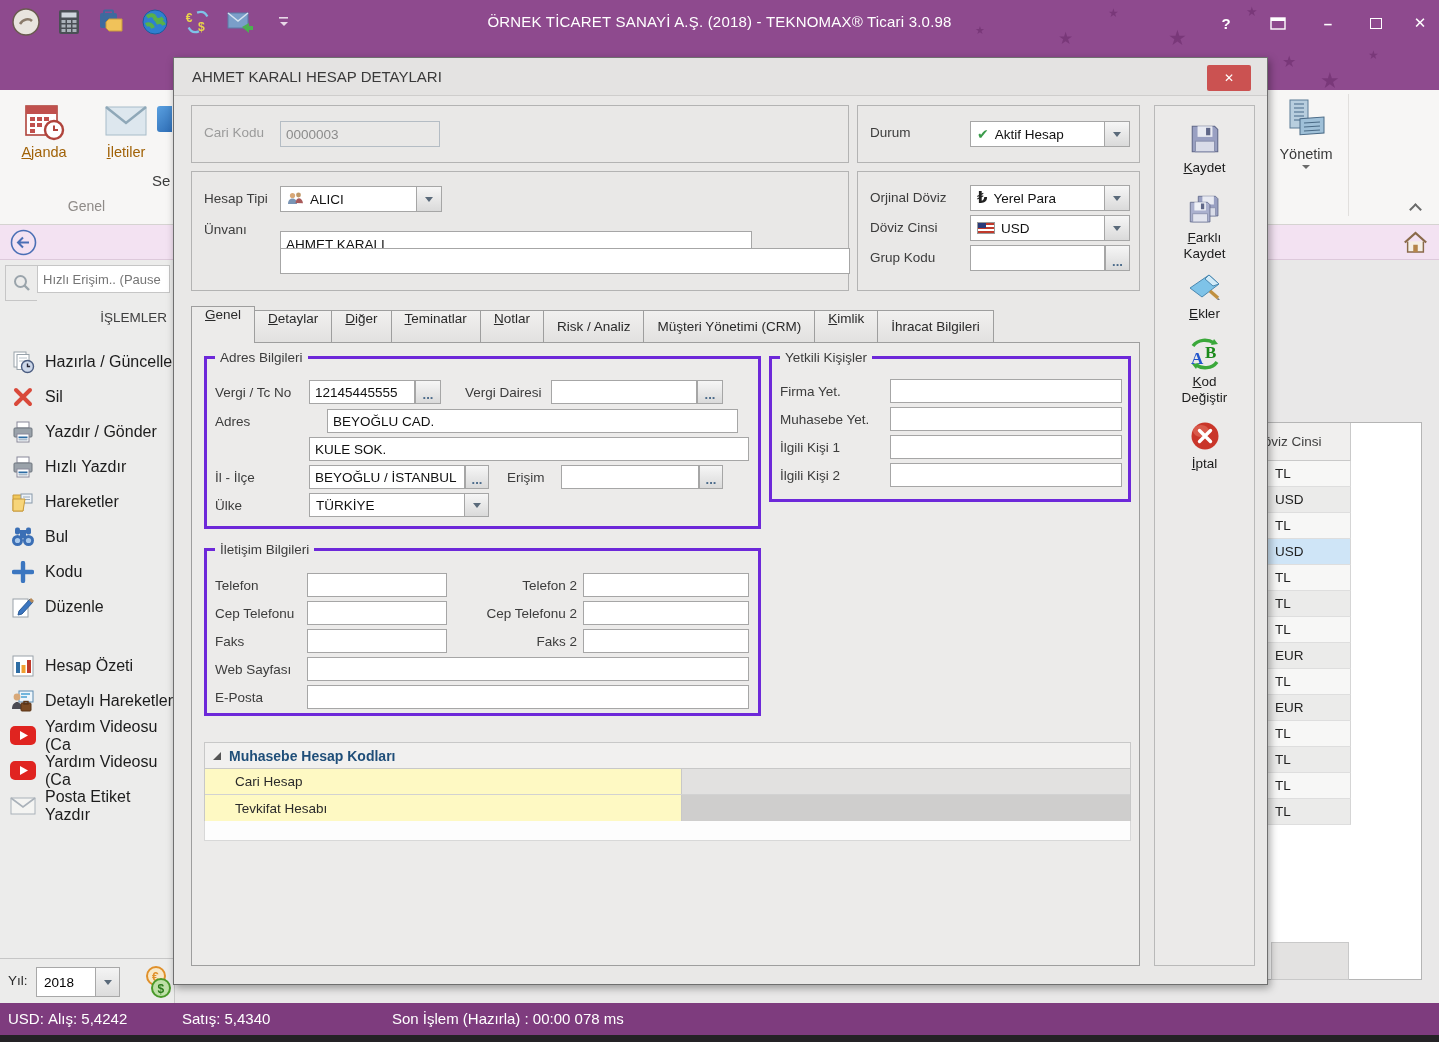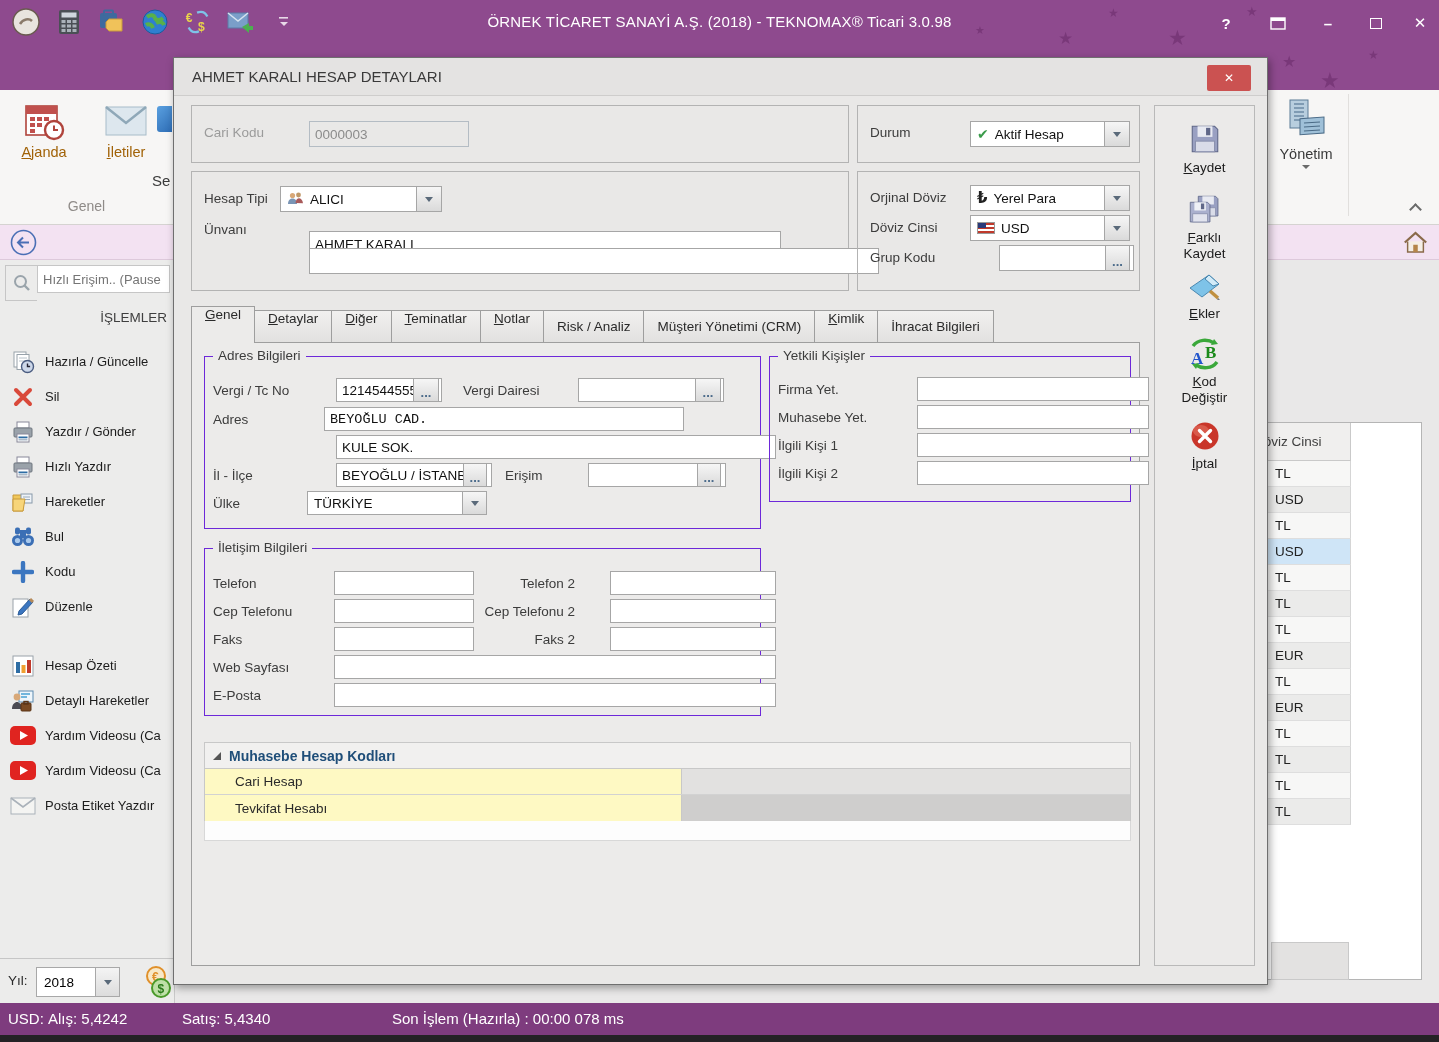--- a/index.html
+++ b/index.html
@@ -37,21 +37,21 @@
 
   
   .crumb { left:0; top:225px; width:1439px; height:35px; background:#f3e2f2; border-bottom:1px solid #ddc9db; }
 
   
   .sidebar { left:0; top:260px; width:175px; height:698px; background:#ececeb; border-right:1px solid #c9c9c9; }
   .search-row { position:absolute; left:5px; top:5px; width:165px; height:36px; display:flex; }
   .search-ic { width:32px; height:36px; background:#ececeb; border:1px solid #c6c6c6; border-right:none; display:flex; align-items:center; justify-content:center; }
   .search-in { flex:1; height:28px; border:1px solid #c6c6c6; background:#fff; font-size:13px; padding:0 5px; font-family:inherit; color:#333; min-width:0; }
   .side-head { position:absolute; left:0; top:50px; width:170px; text-align:right; padding-right:3px; font-size:13.5px; color:#3f3f3f; }
-  .sitem { position:absolute; left:0; width:175px; height:35px; display:flex; align-items:center; gap:9px; padding-left:10px; font-size:13px; color:#1c1c1c; cursor:default; }
+  .sitem { position:absolute; left:0; width:175px; height:35px; display:flex; align-items:center; gap:9px; padding-left:10px; font-size:16px; color:#1c1c1c; cursor:default; }
   .sitem .si { width:26px; height:26px; flex:0 0 26px; display:flex; align-items:center; justify-content:center; }
   .yearrow { left:0; top:958px; width:175px; height:45px; background:#ececeb; border-top:1px solid #c6c6c6; border-right:1px solid #c9c9c9; }
   .yearrow .ylab { position:absolute; left:8px; top:14px; font-size:13.5px; color:#2a2a2a; }
   .ysel { position:absolute; left:36px; top:8px; width:84px; height:30px; display:flex; }
   .ysel .yv { flex:1; background:#fff; border:1px solid #a8a8a8; font-size:13.5px; display:flex; align-items:center; padding-left:7px; }
   .ysel .yb { width:24px; background:linear-gradient(#f4f4f4,#dcdcdc); border:1px solid #a8a8a8; border-left:none; display:flex; align-items:center; justify-content:center; }
   .tri-d { width:0;height:0;border-left:4px solid transparent;border-right:4px solid transparent;border-top:5px solid #5a6a7a; }
   .coins { position:absolute; left:144px; top:6px; width:30px; height:32px; }
 
   
@@ -72,36 +72,36 @@
 
   
   .dialog { left:173px; top:57px; width:1095px; height:928px; background:#e9e8e7; border:1px solid #6f6f6f; box-shadow:2px 3px 8px rgba(0,0,0,.35); }
   .dlg-head { position:absolute; left:0; top:0; width:100%; height:38px; background:#e4e3e2; border-bottom:1px solid #cecdcc; }
   .dlg-title { position:absolute; left:18px; top:10px; font-size:15px; color:#3a3a3a; }
   .dlg-close { position:absolute; right:16px; top:7px; width:44px; height:26px; background:#cb5251; color:#fff; font-size:13px; font-weight:bold; display:flex; align-items:center; justify-content:center; border-radius:2px; cursor:pointer; }
 
   .gbox { position:absolute; border:1px solid #b3b3b3; }
   .flab { position:absolute; font-size:13.5px; color:#3c3c3c; white-space:nowrap; }
   .flab.dis { color:#9b9b9b; }
-  .tin { position:absolute; background:#fff; border:1px solid #a6a6a6; font-size:13.5px; font-family:inherit; color:#111; padding:0 5px; height:26px;margin-left:29px; }
+  .tin { position:absolute; background:#fff; border:1px solid #a6a6a6; font-size:13.5px; font-family:inherit; color:#111; padding:0 5px; height:26px; }
   .tin.dis { background:#e9e8e7; border-color:#b4bcc4; color:#8b8b8b; }
   .combo { position:absolute; display:flex; height:26px; }
   .combo .cv { flex:1; background:#fff; border:1px solid #a6a6a6; display:flex; align-items:center; gap:6px; padding:0 6px; font-size:13.5px; color:#111; overflow:hidden; white-space:nowrap; }
   .combo .cb { width:25px; background:linear-gradient(#f6f6f6,#dadada); border:1px solid #a6a6a6; border-left:none; display:flex; align-items:center; justify-content:center; }
   .ebtn { position:absolute; height:26px; background:linear-gradient(#f6f6f6,#dadada); border:1px solid #a6a6a6; color:#4a6a8a; font-size:13px; font-weight:bold; display:flex; align-items:flex-end; justify-content:center; padding-bottom:4px; line-height:8px; cursor:pointer; }
   .grn { color:#3a9b4a; font-weight:bold; font-size:14px; }
   .lira { font-weight:bold; font-size:15px; color:#222; }
 
   .tabs { position:absolute; left:17px; top:251px; height:34px; display:flex; align-items:flex-end; }
   .tab { height:33px; border:1px solid #9e9e9e; border-left:none; background:linear-gradient(#f1f0ef,#e2e1e0); font-size:13.5px; color:#2a2a2a; display:flex; align-items:center; padding:0 13px; position:relative; cursor:pointer; }
   .tab:first-child { border-left:1px solid #9e9e9e; }
   .tab.active { height:37px; background:#eceBea; background:#ecebea; border-bottom:none; z-index:3; }
   .tabpanel { position:absolute; left:17px; top:284px; width:949px; height:624px; border:1px solid #9e9e9e; background:#ecebea; }
 
-  .fs { position:absolute; border:1px solid #6d28d9; }
+  .fs { position:absolute; border:3px solid #6d28d9; }
   .fs .lg { position:absolute; top:-9px; left:8px; background:#ecebea; padding:0 5px; font-size:13.5px; color:#3c3c3c; }
   .fl-u { display:block; }
   .fl-u::first-letter { text-decoration:underline; }
 
   
   .mgrid { position:absolute; left:30px; top:684px; width:927px; border:1px solid #c8c8c8; background:#fff; }
   .mg-head { height:26px; background:#f1f0ef; border-bottom:1px solid #c8c8c8; display:flex; align-items:center; gap:8px; padding-left:8px; }
   .mg-head b { color:#1f4e79; font-size:14px; }
   .mg-tri { width:0; height:0; border-left:8px solid transparent; border-bottom:8px solid #555; transform:rotate(0deg); }
   .mg-row { height:26px; display:flex; border-bottom:1px solid #d2d2d2; }
@@ -643,21 +643,21 @@
     <div class="fs" style="left:30px;top:298px;width:557px;height:173px">
       <span class="lg">Adres Bilgileri</span>
       <span class="flab" style="left:8px;top:26px">Vergi / Tc No</span>
       <input class="tin" style="left: 102px; top: 21px; width: 106px; height: 24px;" value="12145445555">
       <span class="ebtn" style="left:208px;top:21px;width:26px;height:24px">...</span>
       <span class="flab" style="left:258px;top:26px">Vergi Dairesi</span>
       <input class="tin" style="left: 344px; top: 21px; width: 146px; height: 24px;">
       <span class="ebtn" style="left:490px;top:21px;width:26px;height:24px">...</span>
 
       <span class="flab" style="left:8px;top:55px">Adres</span>
-      <input class="tin" style="left: 90px; top: 50px; width: 360px; height: 24px; font-family: Liberation Mono, monospace;" value="BEYOĞLU CAD.">
+      <input class="tin" style="left: 120px; top: 50px; width: 411px; height: 24px;" value="BEYOĞLU CAD.">
       <input class="tin" style="left: 102px; top: 78px; width: 440px; height: 24px;" value="KULE SOK.">
 
       <span class="flab" style="left:8px;top:111px">İl - İlçe</span>
       <input class="tin" style="left: 102px; top: 106px; width: 156px; height: 24px;" value="BEYOĞLU / İSTANBUL">
       <span class="ebtn" style="left:258px;top:106px;width:24px;height:24px">...</span>
       <span class="flab" style="left:300px;top:111px">Erişim</span>
       <input class="tin" style="left: 354px; top: 106px; width: 138px; height: 24px;">
       <span class="ebtn" style="left:492px;top:106px;width:24px;height:24px">...</span>
 
       <span class="flab" style="left:8px;top:139px">Ülke</span>

